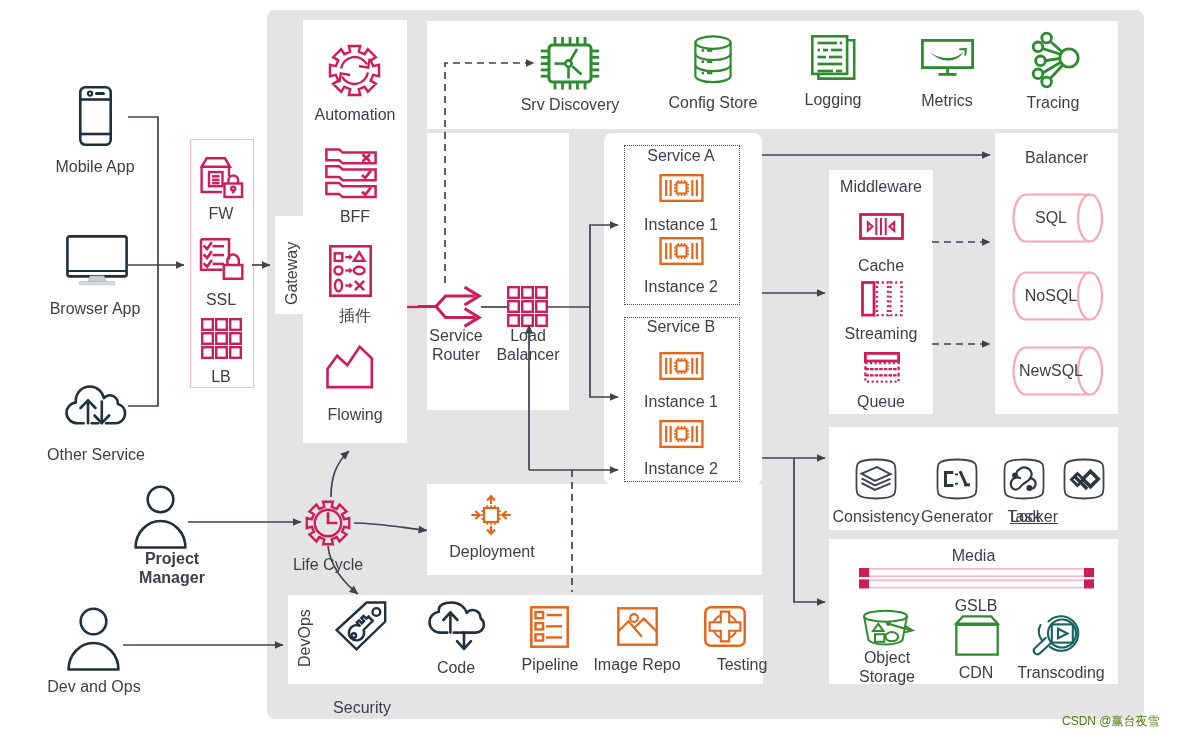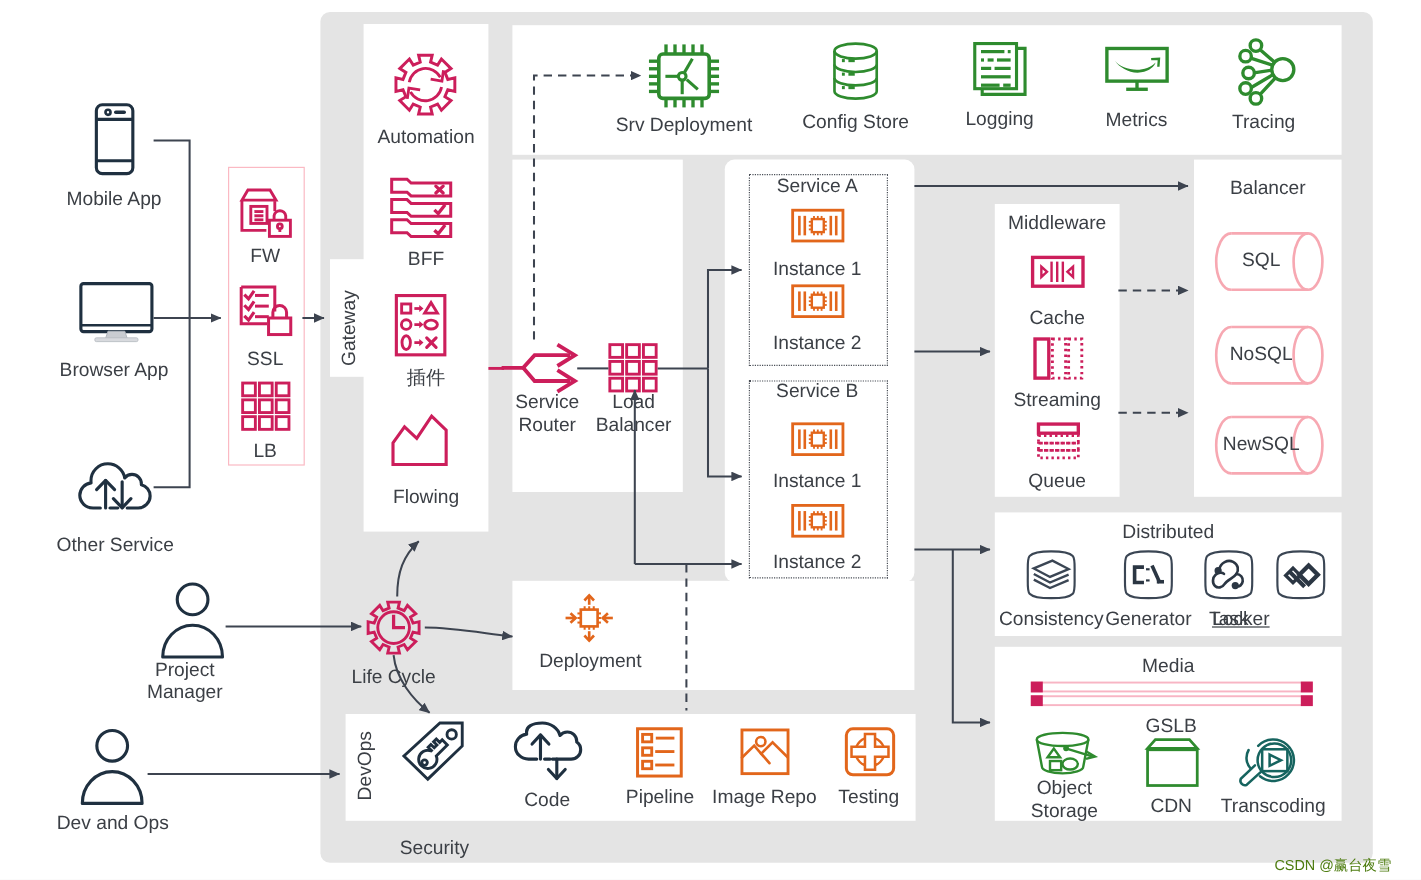--- a/index.html
+++ b/index.html
@@ -213,21 +213,21 @@
   </g>
   <rect x="10.0" y="10.0" width="42" height="37" rx="3.5" fill="none" stroke="#2e8b2e" stroke-width="3"></rect>
   <g stroke="#2e8b2e" stroke-width="2.6" fill="none" stroke-linecap="butt">
     <line x1="15.5" y1="28.6" x2="28.0" y2="28.6"></line>
     <line x1="31.3" y1="25.5" x2="38.0" y2="14.0"></line>
     <line x1="33.3" y1="31.3" x2="42.5" y2="39.5"></line>
     <line x1="29.5" y1="32.5" x2="29.5" y2="43.5"></line>
   </g>
   <circle cx="29.5" cy="28.6" r="3.2" fill="#ffffff" stroke="#2e8b2e" stroke-width="2.6"></circle>
 </svg>
-<div class="lbl" style="left:500px;top:96px;width:140px;">Srv Deployment</div>
+<div class="lbl" style="left:500px;top:96px;width:140px;">Srv Discovery</div>
 
 <svg class="ico" style="left:694px;top:35px;" width="38" height="49" viewBox="0 0 38 49">
   <g fill="none" stroke="#2e8b2e" stroke-width="2.2">
     <ellipse cx="19.0" cy="7.6" rx="17.6" ry="6.2"></ellipse>
     <path d="M1.4 7.6 L1.4 41.0 C1.4 44.4 9.3 47.2 19.0 47.2 C28.7 47.2 36.6 44.4 36.6 41.0 L36.6 7.6"></path>
     <path d="M1.4 18.8 C1.4 22.2 9.3 25.0 19.0 25.0 C28.7 25.0 36.6 22.2 36.6 18.8"></path>
     <path d="M1.4 30.0 C1.4 33.4 9.3 36.2 19.0 36.2 C28.7 36.2 36.6 33.4 36.6 30.0"></path>
   </g>
   <g stroke="#2e8b2e" stroke-width="2.6" stroke-linecap="butt">
     <line x1="7.6" y1="15.5" x2="10.0" y2="15.5"></line>
@@ -471,21 +471,20 @@
   <ellipse cx="77.0" cy="25.0" rx="12.0" ry="23.5" fill="none" stroke="#f7a8b2" stroke-width="2.2"></ellipse>
 </svg>
 <div class="lbl" style="left:1005px;top:287px;width:92px;">NoSQL</div>
 <svg class="ico" style="left:1013px;top:346px;" width="90" height="50" viewBox="0 0 90 50">
   <path d="M13.0 1.5 L77.0 1.5 M13.0 48.5 L77.0 48.5" fill="none" stroke="#f7a8b2" stroke-width="2.2"></path>
   <path d="M13.0 1.5 A12.5 23.5 0 0 0 13.0 48.5" fill="none" stroke="#f7a8b2" stroke-width="2.2"></path>
   <ellipse cx="77.0" cy="25.0" rx="12.0" ry="23.5" fill="none" stroke="#f7a8b2" stroke-width="2.2"></ellipse>
 </svg>
 <div class="lbl" style="left:1005px;top:362px;width:92px;">NewSQL</div>
 
-<div class="lbl" style="left:829px;top:435px;width:289px;">Distributed</div>
 <svg class="ico" style="left:855px;top:458px;" width="42" height="42" viewBox="0 0 42 42">
   <path d="M21 1.5 C32.5 1.5 37.0 3.2 39.0 5.3 C41.0 7.3 40.5 12.0 40.5 21
            C40.5 30.0 41.0 34.7 39.0 36.7 C37.0 38.8 32.5 40.5 21 40.5
            C9.5 40.5 5.0 38.8 3.0 36.7 C1.0 34.7 1.5 30.0 1.5 21
            C1.5 12.0 1.0 7.3 3.0 5.3 C5.0 3.2 9.5 1.5 21 1.5 z" fill="none" stroke="#3b4654" stroke-width="1.8"></path>
   <g fill="none" stroke="#3b4654" stroke-width="2.0" stroke-linejoin="miter">
     <path d="M6.5 15.7 L22.0 9.2 L35.5 16.2 L20.0 22.8 z"></path>
     <path d="M6.5 20.3 L20.0 27.4 L35.5 20.8"></path>
     <path d="M6.5 25.0 L20.0 32.0 L35.5 25.4"></path>
   </g>
@@ -575,21 +574,21 @@
     <path d="M17.0 30.0 L5.0 41.0 a3.8 3.8 0 0 1 -5.0 -5.0 L11.8 24.8" stroke-width="2.1"></path>
   </g>
   <path d="M24.0 15.8 L33.5 20.5 L24.0 25.2 z" fill="none" stroke="#16645f" stroke-width="2.1" stroke-linejoin="miter"></path>
 </svg>
 <div class="lbl" style="left:1003px;top:664px;width:116px;">Transcoding</div>
 
 <svg class="ico" style="left:134px;top:485px;" width="53" height="66" viewBox="0 0 53 66">
   <circle cx="26.5" cy="14.5" r="12.8" fill="none" stroke="#1f3040" stroke-width="2.6"></circle>
   <path d="M1.6 62.5 A24.9 26.5 0 0 1 51.4 62.5 z" fill="none" stroke="#1f3040" stroke-width="2.6" stroke-linejoin="round"></path>
 </svg>
-<div class="lbl2" style="left:104px;top:549px;width:100px;">
+<div class="lbl2" style="left:122px;top:549px;width:100px;font-weight:bold;">
   <div>Project</div>
   <div>Manager</div>
 </div>
 
 <svg class="ico" style="left:67px;top:607px;" width="53" height="66" viewBox="0 0 53 66">
   <circle cx="26.5" cy="14.5" r="12.8" fill="none" stroke="#1f3040" stroke-width="2.6"></circle>
   <path d="M1.6 62.5 A24.9 26.5 0 0 1 51.4 62.5 z" fill="none" stroke="#1f3040" stroke-width="2.6" stroke-linejoin="round"></path>
 </svg>
 <div class="lbl" style="left:33px;top:678px;width:122px;">Dev and Ops</div>
 
@@ -688,21 +687,21 @@
   <path d="M16.6 21.8 L26.8 11.6 L39.6 24.3" fill="none" stroke="#e2661b" stroke-width="2.2" stroke-linejoin="miter"></path>
 </svg>
 <div class="lbl" style="left:580px;top:656px;width:114px;">Image Repo</div>
 
 <svg class="ico" style="left:704px;top:606px;" width="42" height="41" viewBox="0 0 42 41">
   <rect x="1.3" y="1.3" width="39.4" height="38.4" rx="5.5" fill="none" stroke="#e2661b" stroke-width="2.5"></rect>
   <circle cx="21" cy="20.5" r="12.0" fill="none" stroke="#e2661b" stroke-width="2.0"></circle>
   <path d="M16.8 5.6 L25.2 5.6 L25.2 16.3 L36.4 16.3 L36.4 24.7 L25.2 24.7
            L25.2 35.4 L16.8 35.4 L16.8 24.7 L5.6 24.7 L5.6 16.3 L16.8 16.3 z" fill="#ffffff" stroke="#e2661b" stroke-width="2.1" stroke-linejoin="miter"></path>
 </svg>
-<div class="lbl" style="left:678px;top:656px;width:92px;">Testing</div>
+<div class="lbl" style="left:678px;top:656px;width:92px;padding-left:18px;">Testing</div>
 
 <div class="wm" style="left:1062px;top:713px;">CSDN @赢台夜雪</div>
 
 <svg style="position:absolute;left:0;top:0;" width="1184" height="733" viewBox="0 0 1184 733">
   <defs>
     <marker id="ah" markerWidth="9" markerHeight="8" refX="8.5" refY="4" orient="auto" markerUnits="userSpaceOnUse">
       <path d="M0,0 L9,4 L0,8 z" fill="#3d4450"></path>
     </marker>
   </defs>
   <g stroke="#3d4450" stroke-width="1.7" fill="none">

